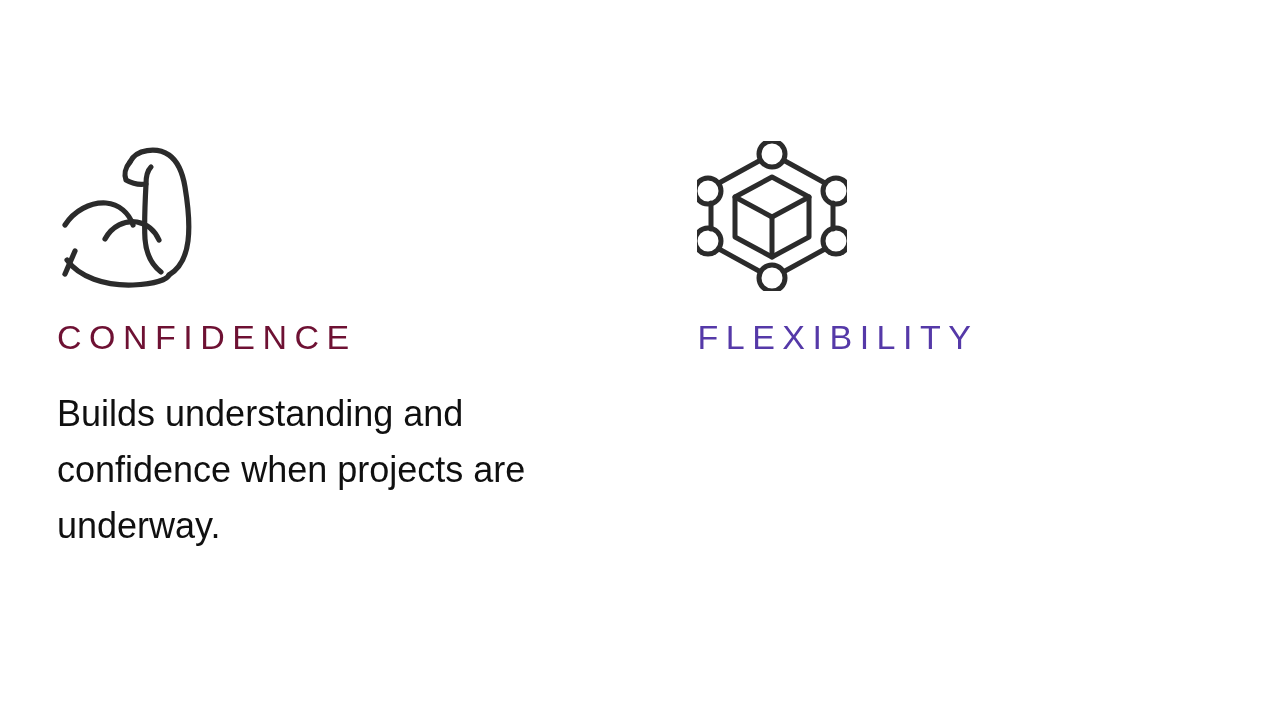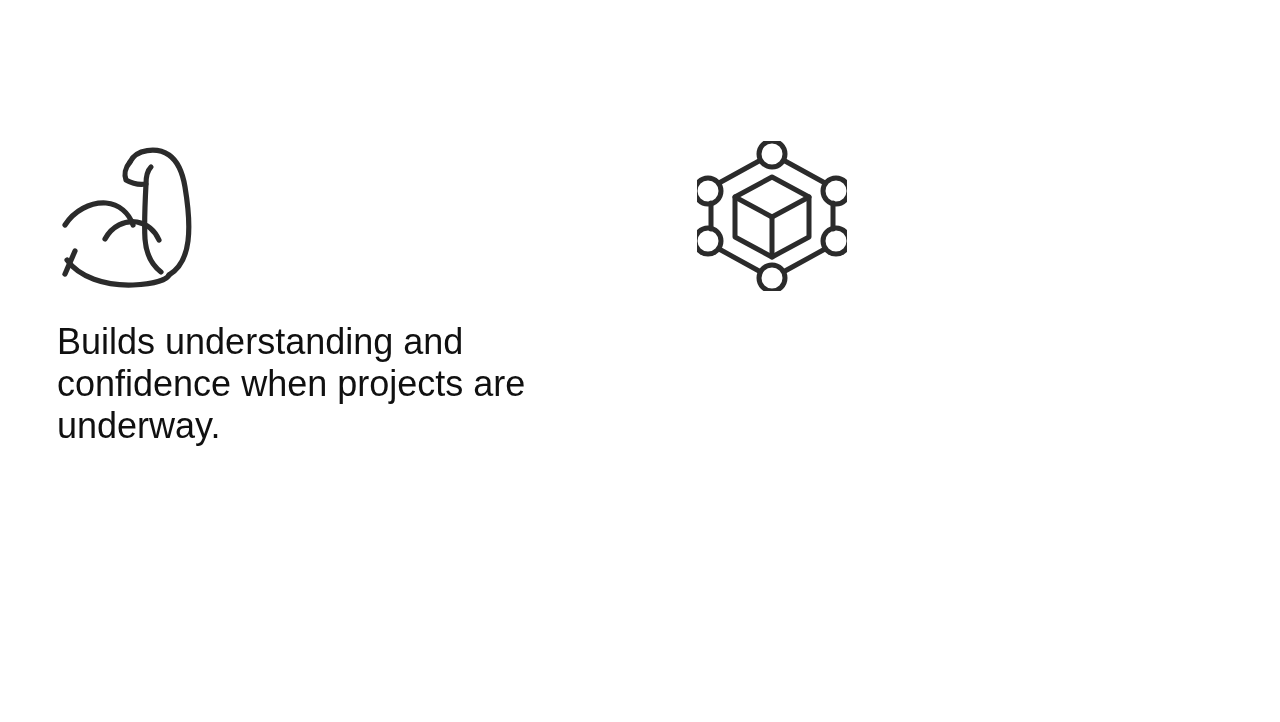--- a/index.html
+++ b/index.html
@@ -64,21 +64,21 @@
   }
 
   .card-heading.tone-confidence { color: #6E1133; }
   .card-heading.tone-flexibility { color: #5539A8; }
 
   .card-body {
     margin: 0;
     padding: 0;
     margin-top: 30px;
     font-size: 36px;
-    line-height: 42px;
+    line-height: 56px;
     font-weight: 400;
     color: #101010;
     letter-spacing: 0px;
   }
 
   .col-left .card-body  { max-width: 545px; }
   .col-right .card-body { max-width: 510px; }
 </style>
 </head>
 <body>
@@ -102,20 +102,21 @@
             <path d="M8 84 C 17 70, 33 61, 49 62 C 62 63, 72 72, 76 84"></path>
 
             <path d="M48 98 C 55 85, 68 79, 80 81 C 90 83, 98 90, 102 99"></path>
 
             <path d="M10 119 C 22 136, 48 145, 76 144 C 96 143, 110 139, 112 134"></path>
 
             <path d="M18 110 L 8 133"></path>
           </g>
         </svg>
       </div>
+      <h2 class="card-heading tone-confidence">CONFIDENCE</h2>
       <p class="card-body">Builds understanding and confidence when projects are underway.</p>
     </div>
 
     <div class="column col-right">
       <div class="icon-wrap">
         <svg width="150" height="150" viewBox="0 0 150 150" fill="none" xmlns="http://www.w3.org/2000/svg" aria-hidden="true">
           <g stroke="#2b2b2b" stroke-width="5" stroke-linecap="round" stroke-linejoin="round" fill="none">
 
             <path d="M62 20 L 22 42"></path>
             <path d="M88 20 L 128 42"></path>
@@ -132,16 +133,17 @@
             <circle cx="75" cy="137" r="13"></circle>
 
             <path d="M75 36 L 112 56 L 112 96 L 75 116 L 38 96 L 38 56 Z"></path>
 
             <path d="M38 56 L 75 76 L 112 56"></path>
 
             <path d="M75 76 L 75 116"></path>
           </g>
         </svg>
       </div>
+      <h2 class="card-heading tone-flexibility">FLEXIBILITY</h2>
     </div>
 
   </div>
 </div>
 
 </body></html>

